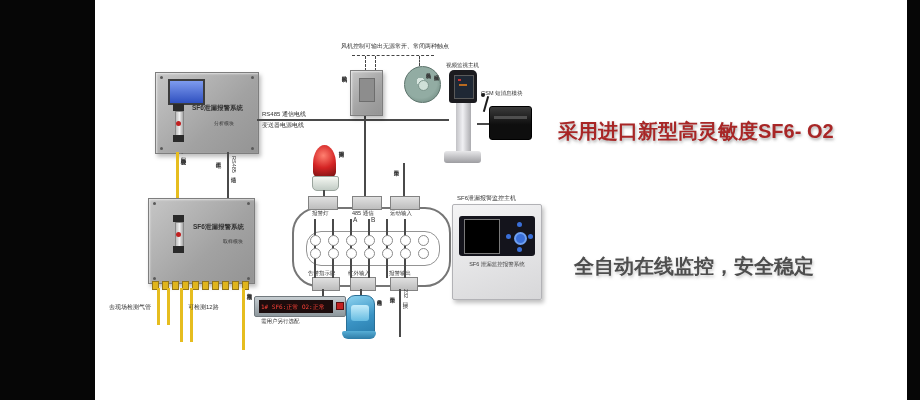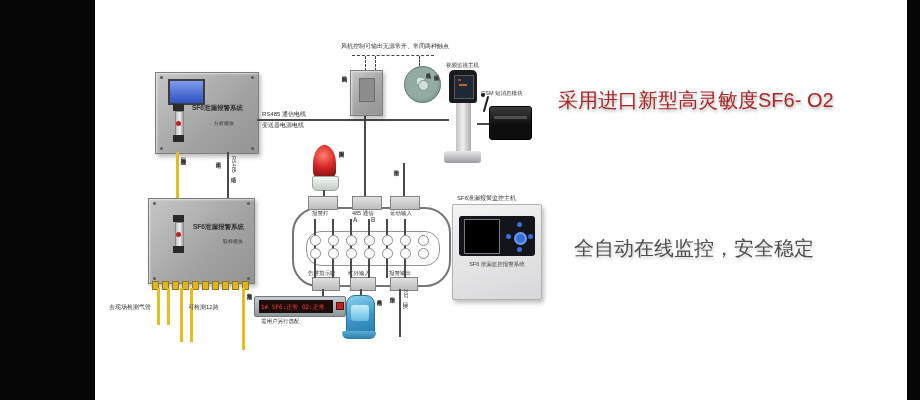--- a/index.html
+++ b/index.html
@@ -10,21 +10,21 @@
   .vtext{writing-mode:vertical-rl;line-height:1.05;letter-spacing:0;}
   .lbl{color:#333;line-height:1.1;white-space:nowrap;}
   .devbox{background:linear-gradient(135deg,#c6c6c6,#a2a2a2 60%,#949494);
           border:1px solid #7e7e7e;box-shadow:inset 1px 1px 2px rgba(255,255,255,.6),2px 3px 4px rgba(0,0,0,.25);}
   .wire{background:#4a4a4a;}
   .ywire{background:#e6bd1f;}
   .dashv{border-left:1px dashed #444;width:0;}
   .dashh{border-top:1px dashed #444;height:0;}
   .portblk{background:linear-gradient(#e0e0e0,#bdbdbd);border:1px solid #828282;}
   .screw{width:3px;height:3px;border-radius:50%;background:#5a5a5a;position:absolute;}
-  .headline{font-weight:normal;white-space:nowrap;}
+  .headline{font-weight:bold;white-space:nowrap;margin-top:31px;}
 </style>
 </head>
 <body>
 
 <div class="stage">
 
   <div class="abs" style="left:0;top:0;width:95px;height:400px;background:#060606;"></div>
   <div class="abs" style="left:907px;top:0;width:13px;height:400px;background:#060606;"></div>
 
   <div class="abs devbox" style="left:155px;top:72px;width:102px;height:80px;">
@@ -182,21 +182,21 @@
       <div class="abs" style="left:55px;top:16px;width:9px;height:9px;border-radius:50%;background:#3a6fd8;border:2px solid #6fa0f0;"></div>
       <div class="abs" style="left:58px;top:6px;width:5px;height:5px;border-radius:50%;background:#3a6fd8;"></div>
       <div class="abs" style="left:58px;top:31px;width:5px;height:5px;border-radius:50%;background:#3a6fd8;"></div>
       <div class="abs" style="left:47px;top:18px;width:5px;height:5px;border-radius:50%;background:#3a6fd8;"></div>
       <div class="abs" style="left:69px;top:18px;width:5px;height:5px;border-radius:50%;background:#3a6fd8;"></div>
     </div>
     <div class="abs lbl" style="left:0;top:56px;width:88px;text-align:center;font-size:5.5px;color:#3c3c3c;">SF6 泄漏监控报警系统</div>
   </div>
 
   <div class="abs headline" style="left:558px;top:87px;font-size:20px;color:#a82626;text-shadow:1px 2px 3px rgba(110,110,110,.55);">采用进口新型高灵敏度SF6- O2</div>
-  <div class="abs headline" style="left:574px;top:235px;font-size:20px;color:#4e4e4e;text-shadow:1px 2px 3px rgba(150,150,150,.5);">全自动在线监控，安全稳定</div>
+  <div class="abs headline" style="left:574px;top:222px;font-size:20px;color:#4e4e4e;text-shadow:1px 2px 3px rgba(150,150,150,.5);">全自动在线监控，安全稳定</div>
 
 <div class="abs" style="left: 314px; top: 219px; width: 1.5px; height: 59px; background: rgb(74, 74, 74);"></div>
     <div class="abs" style="left: 332px; top: 219px; width: 1.5px; height: 59px; background: rgb(74, 74, 74);"></div>
     <div class="abs" style="left: 350px; top: 219px; width: 1.5px; height: 59px; background: rgb(74, 74, 74);"></div>
     <div class="abs" style="left: 368px; top: 219px; width: 1.5px; height: 59px; background: rgb(74, 74, 74);"></div>
     <div class="abs" style="left: 386px; top: 219px; width: 1.5px; height: 59px; background: rgb(74, 74, 74);"></div>
     <div class="abs" style="left: 404px; top: 219px; width: 1.5px; height: 59px; background: rgb(74, 74, 74);"></div>
     <div class="abs" style="left: 310px; top: 235px; width: 9px; height: 9px; border-radius: 50%; background: rgb(255, 255, 255); border: 1.5px solid rgb(138, 138, 138);"></div>
     <div class="abs" style="left: 310px; top: 248px; width: 9px; height: 9px; border-radius: 50%; background: rgb(255, 255, 255); border: 1.5px solid rgb(138, 138, 138);"></div>
     <div class="abs" style="left: 328px; top: 235px; width: 9px; height: 9px; border-radius: 50%; background: rgb(255, 255, 255); border: 1.5px solid rgb(138, 138, 138);"></div>

